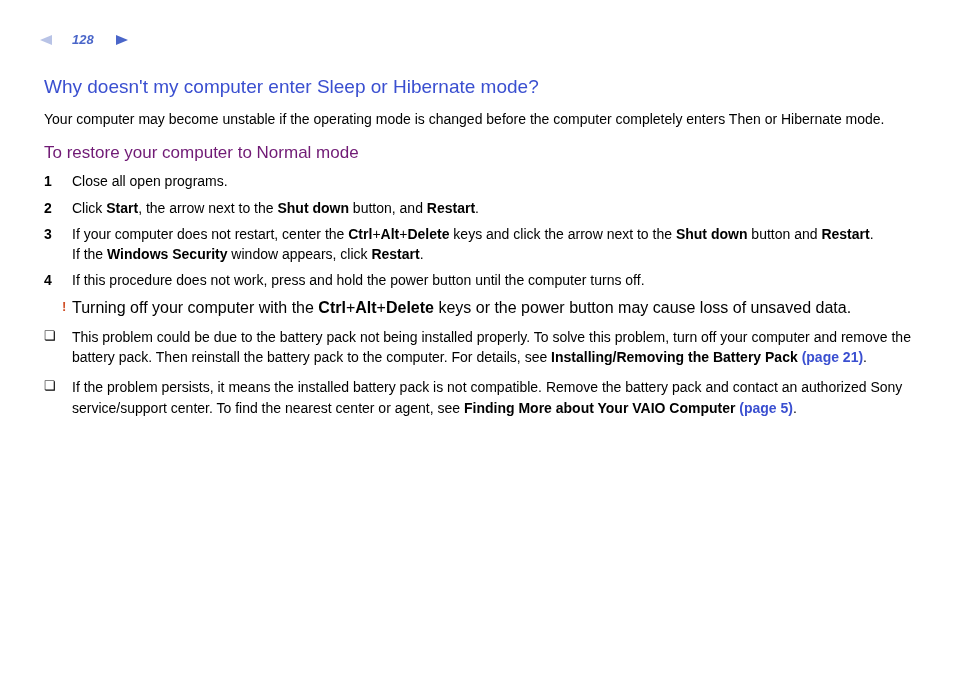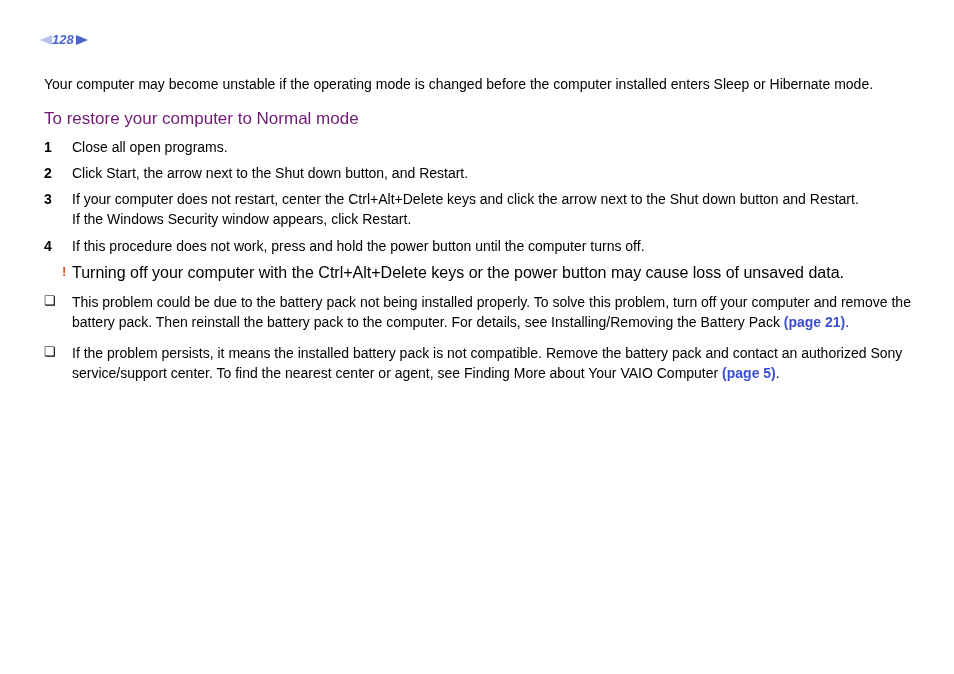--- a/index.html
+++ b/index.html
@@ -20,21 +20,21 @@
   }
   .breadcrumb {
     font-size: 13px;
     font-weight: bold;
     color: #777;
     line-height: 1.35;
   }
   .pagenav {
     display: flex;
     align-items: center;
-    gap: 0;
+    gap: 20px;
     margin-top: 14px;
   }
   .pagenum {
     font-size: 13px;
     font-style: italic;
     font-weight: bold;
     color: #4a66c9;
   }
   .arrow-left, .arrow-right {
     width: 0; height: 0;
@@ -106,39 +106,40 @@
     font-size: 14px;
     line-height: 1.45;
     margin-bottom: 10px;
   }
   ul.bullets li .sq {
     width: 28px;
     flex-shrink: 0;
     font-size: 13px;
   }
   ul.bullets li .bullet-text { flex: 1; }
-  .b { font-weight: normal; }
+  .b { font-weight: bold; }
   .link { color: #3a4fd0; font-weight: bold; }
   .cond { font-family: "Arial Narrow", Arial, sans-serif; font-stretch: condensed; }
 </style>
 </head>
 <body>
 
 <div class="header">
   <div class="pagenav">
     <div class="arrow-left"></div>
     <span class="pagenum">128</span>
     <div class="arrow-right"></div>
   </div>
 </div>
 
 <div class="content">
 
+  <h2 class="section-heading">Why doesn't my computer enter Sleep or Hibernate mode?</h2>
 
-  <p class="lead">Your computer may become unstable if the operating mode is changed before the computer installed enters Sleep or Hibernate mode.</p>
+  <p class="lead">Your computer may become unstable if the operating mode is changed before the computer completely enters Then or Hibernate mode.</p>
 
   <h3 class="subheading">To restore your computer to Normal mode</h3>
 
   <ol class="steps">
     <li>
       <span class="num">1</span>
       <span class="step-text">Close all open programs.</span>
     </li>
     <li>
       <span class="num">2</span>

